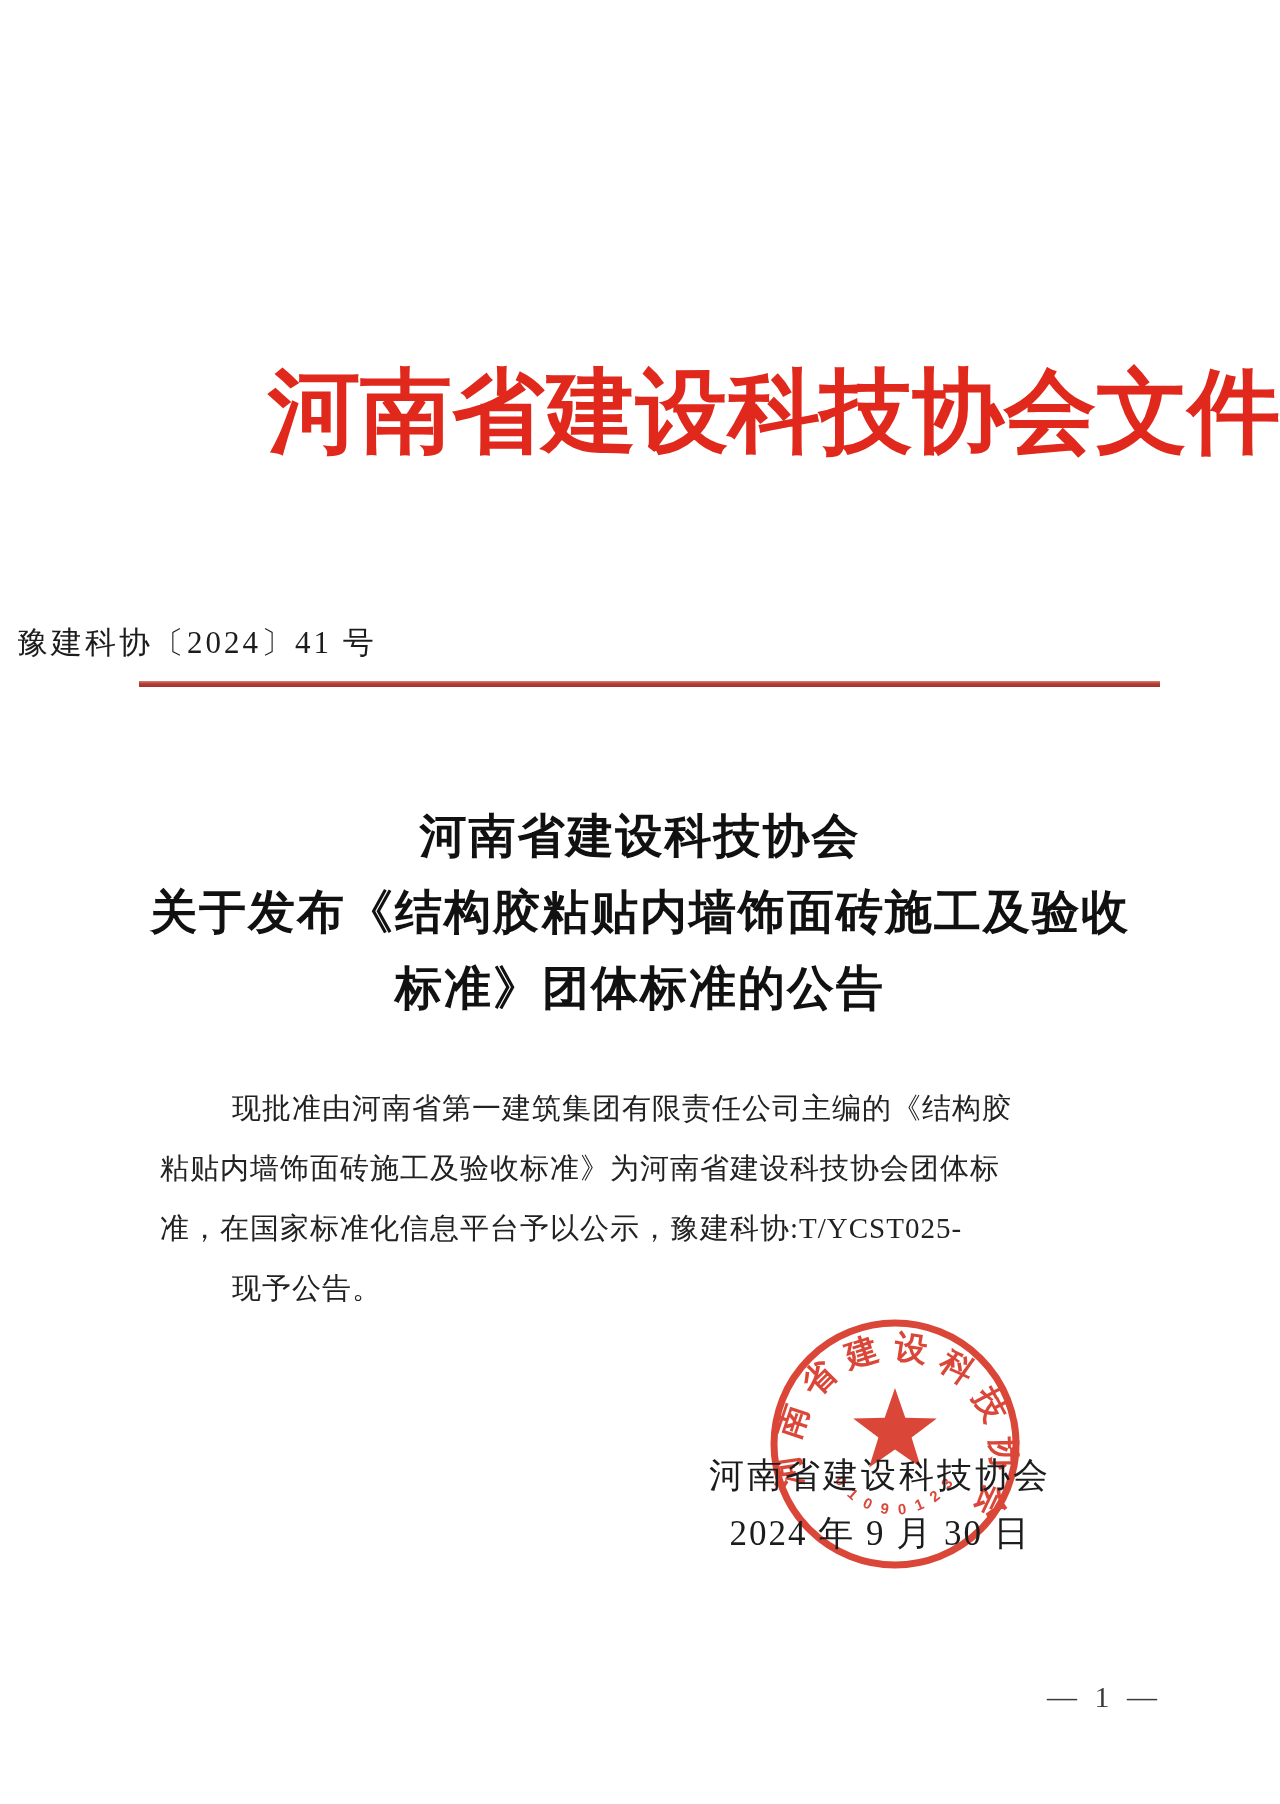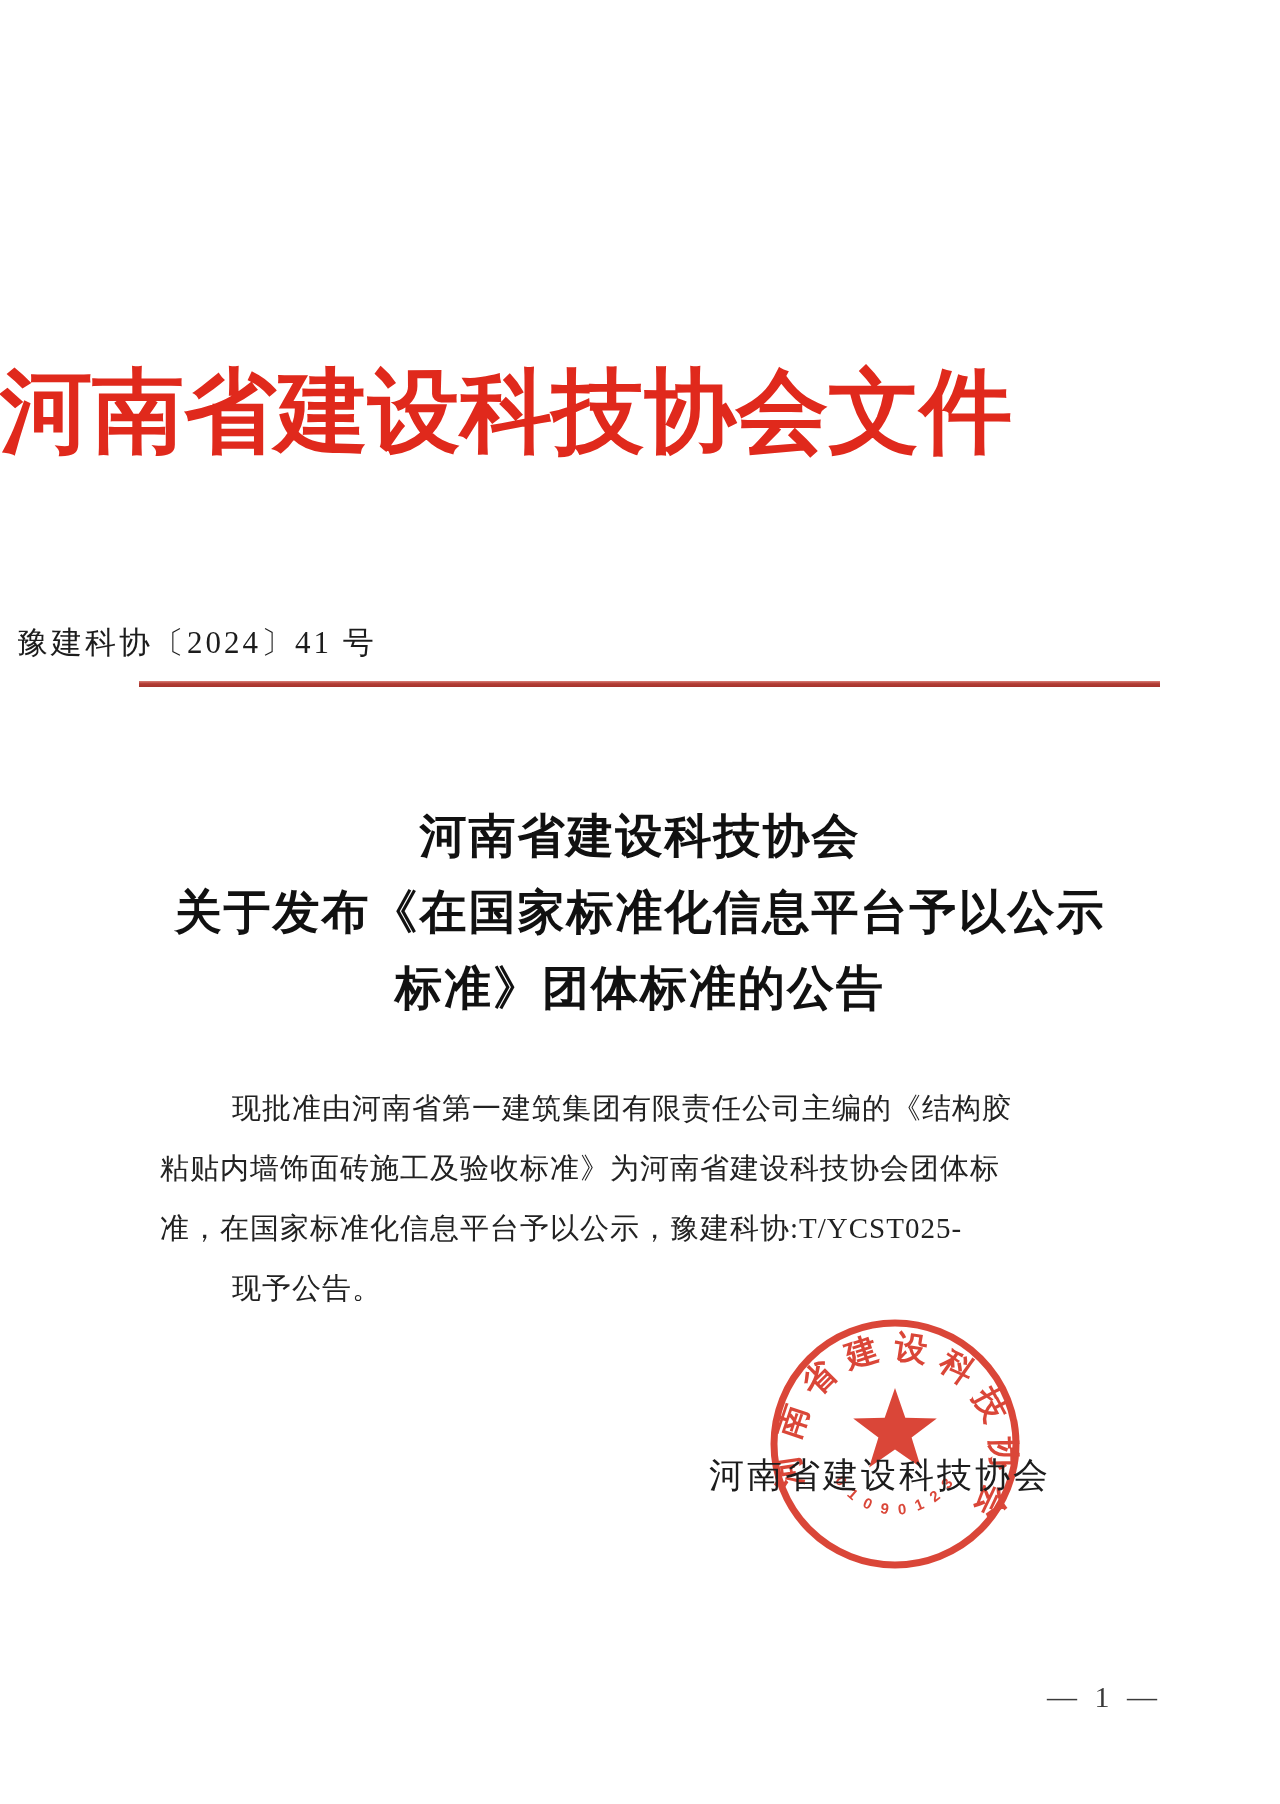--- a/index.html
+++ b/index.html
@@ -7,21 +7,21 @@
     position:relative;
     width:1280px;height:1804px;
     margin:0 auto;
     background:#ffffff;
     font-family:"Liberation Serif", serif;
     overflow:hidden;
   }
   .letterhead-title{
     position:absolute;
     left:0; top:352px; width:100%;
-    text-align:left;
+    text-align:right;
     font-size:92px;
     font-weight:bold;
     color:#e0291c;
     letter-spacing:0px;
     line-height:120px;
     white-space:nowrap;
   }
   .doc-number{
     position:absolute;
     left:17px; top:622px; width:100%;
@@ -100,21 +100,21 @@
 <div class="page">
 
   <div class="letterhead-title">河南省建设科技协会文件</div>
 
   <div class="doc-number">豫建科协〔2024〕41 号</div>
 
   <div class="red-rule"></div>
 
   <div class="announcement-title">
     <div>河南省建设科技协会</div>
-    <div>关于发布《在国家标准化信息平台予以公示</div>
+    <div>关于发布《结构胶粘贴内墙饰面砖施工及验收</div>
     <div>标准》团体标准的公告</div>
   </div>
 
   <div class="body-text">
     <div class="body-line indent">现批准由河南省第一建筑集团有限责任公司主编的《结构胶</div>
     <div class="body-line">粘贴内墙饰面砖施工及验收标准》为河南省建设科技协会团体标</div>
     <div class="body-line">准，在国家标准化信息平台予以公示，豫建科协:T/YCST025-</div>
     <div class="body-line indent">现予公告。</div>
   </div>
 
@@ -133,16 +133,17 @@
     <polygon points="135,81 145.3,110.8 176.8,111.4 151.6,130.4 160.9,160.6 135,142.5 109.1,160.6 118.4,130.4 93.2,111.4 124.7,110.8" fill="#d8392a">
     </polygon>
 
     <text font-size="15" font-weight="bold" font-family="Liberation Sans, sans-serif" fill="#d8392a">
       <textPath href="#code-arc" startOffset="8" textLength="180">0109012330</textPath>
     </text>
   </svg>
 
   <div class="signature-org">河南省建设科技协会</div>
 
+  <div class="signature-date">2024 年 9 月 30 日</div>
 
   <div class="page-number">— 1 —</div>
 
 </div>
 
 </body></html>

